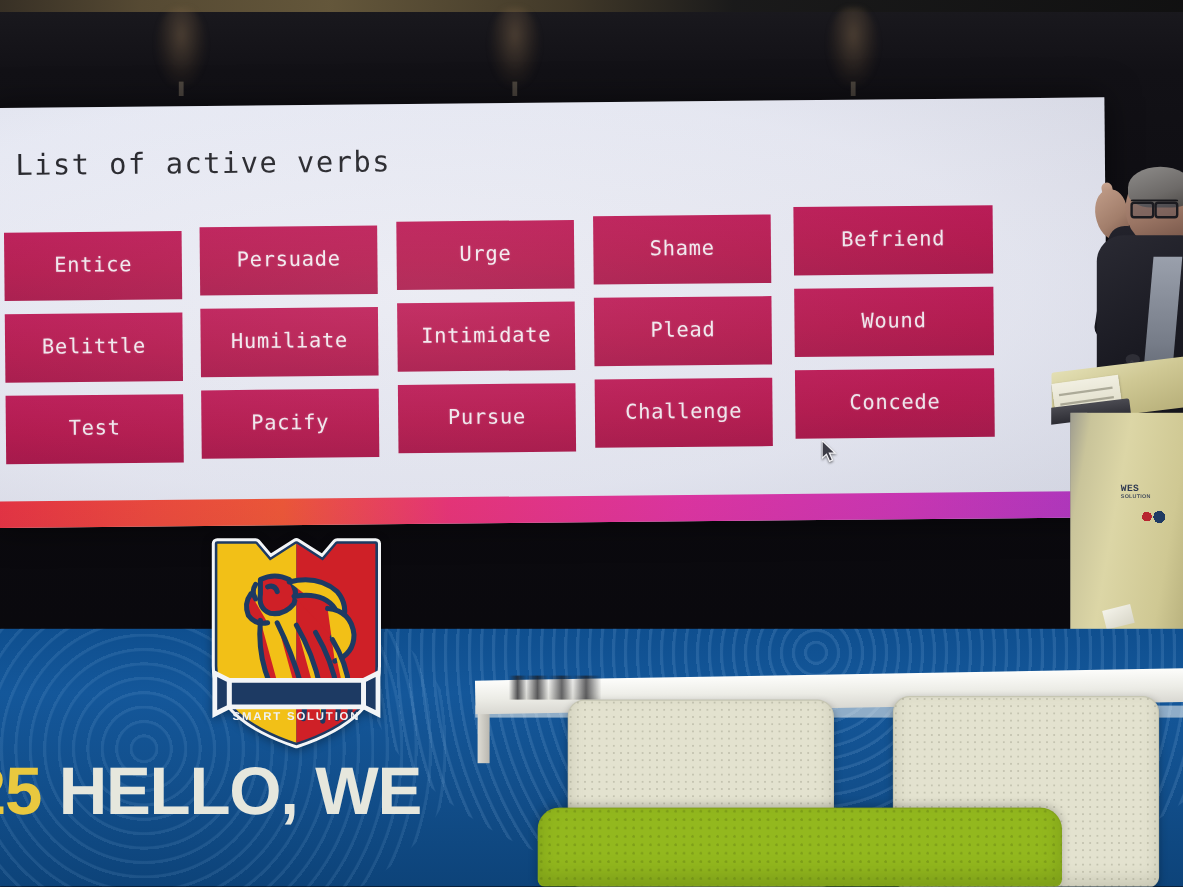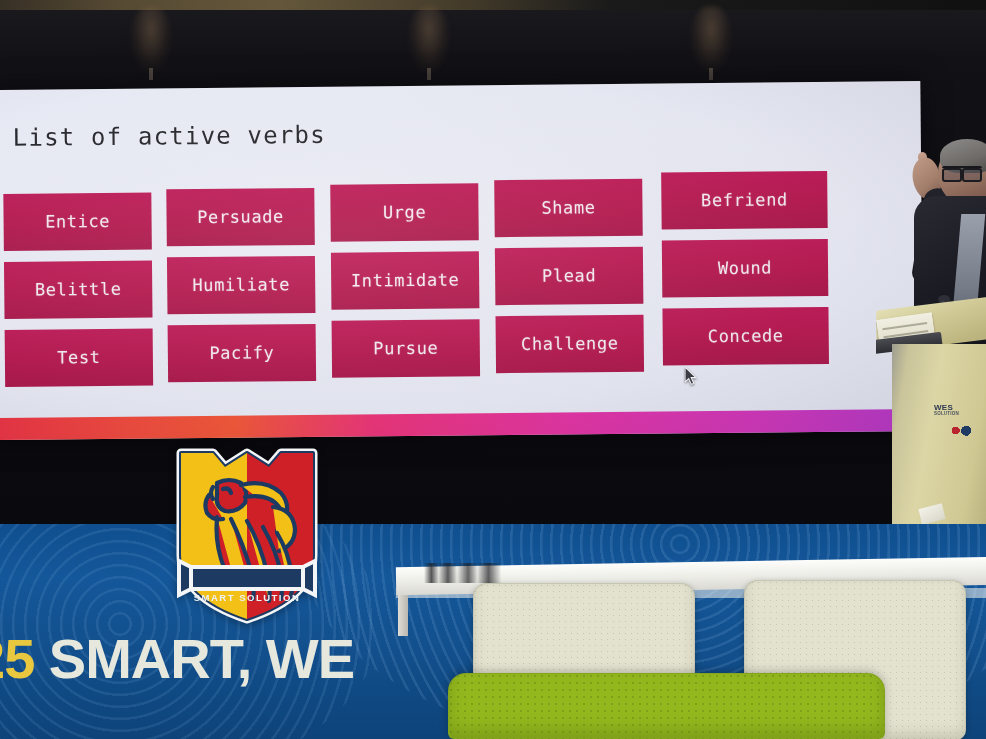--- a/index.html
+++ b/index.html
@@ -292,21 +292,21 @@
   }
   .podium-sign {
     position: absolute;
     right: 2px; top: 404px;
     width: 50px;
     font-family: "Liberation Sans", sans-serif;
     color: #2f3a52;
     line-height: 1.05;
   }
   .podium-sign .ps-main {
-    font-size: 8px; font-weight: 700; letter-spacing: .3px;
+    font-size: 8px; font-weight: 700; letter-spacing: .3px; font-family: Liberation Mono, monospace;
   }
   .podium-sign .ps-sub {
     font-size: 4.5px; font-weight: 700; letter-spacing: .2px; opacity: .85;
   }
   .podium-crest {
     position: absolute;
     right: 10px; top: 424px;
     width: 26px; height: 13px;
     background:
       radial-gradient(circle at 22% 50%, #b8252f 0 4px, transparent 4px),
@@ -541,21 +541,21 @@
     </div>
     <div class="podium-crest"></div>
     <div class="paper-floor"></div>
   </div>
 
   <div class="banner">
     <div class="banner-waves"></div>
     <div class="banner-waves2"></div>
 
     <div class="banner-headline">
-      <span class="yr">25</span><span> SMART, WE</span>
+      <span class="yr">25</span><span> HELLO, WE</span>
     </div>
   </div>
 
   <svg class="crest" viewBox="0 0 148 178">
     <defs>
       <clipPath id="shieldClip">
         <path d="M8 6 L40 6 L52 20 L74 6 L96 20 L108 6 L140 6
                  L140 108 Q140 150 74 172 Q8 150 8 108 Z"></path>
       </clipPath>
     </defs>

